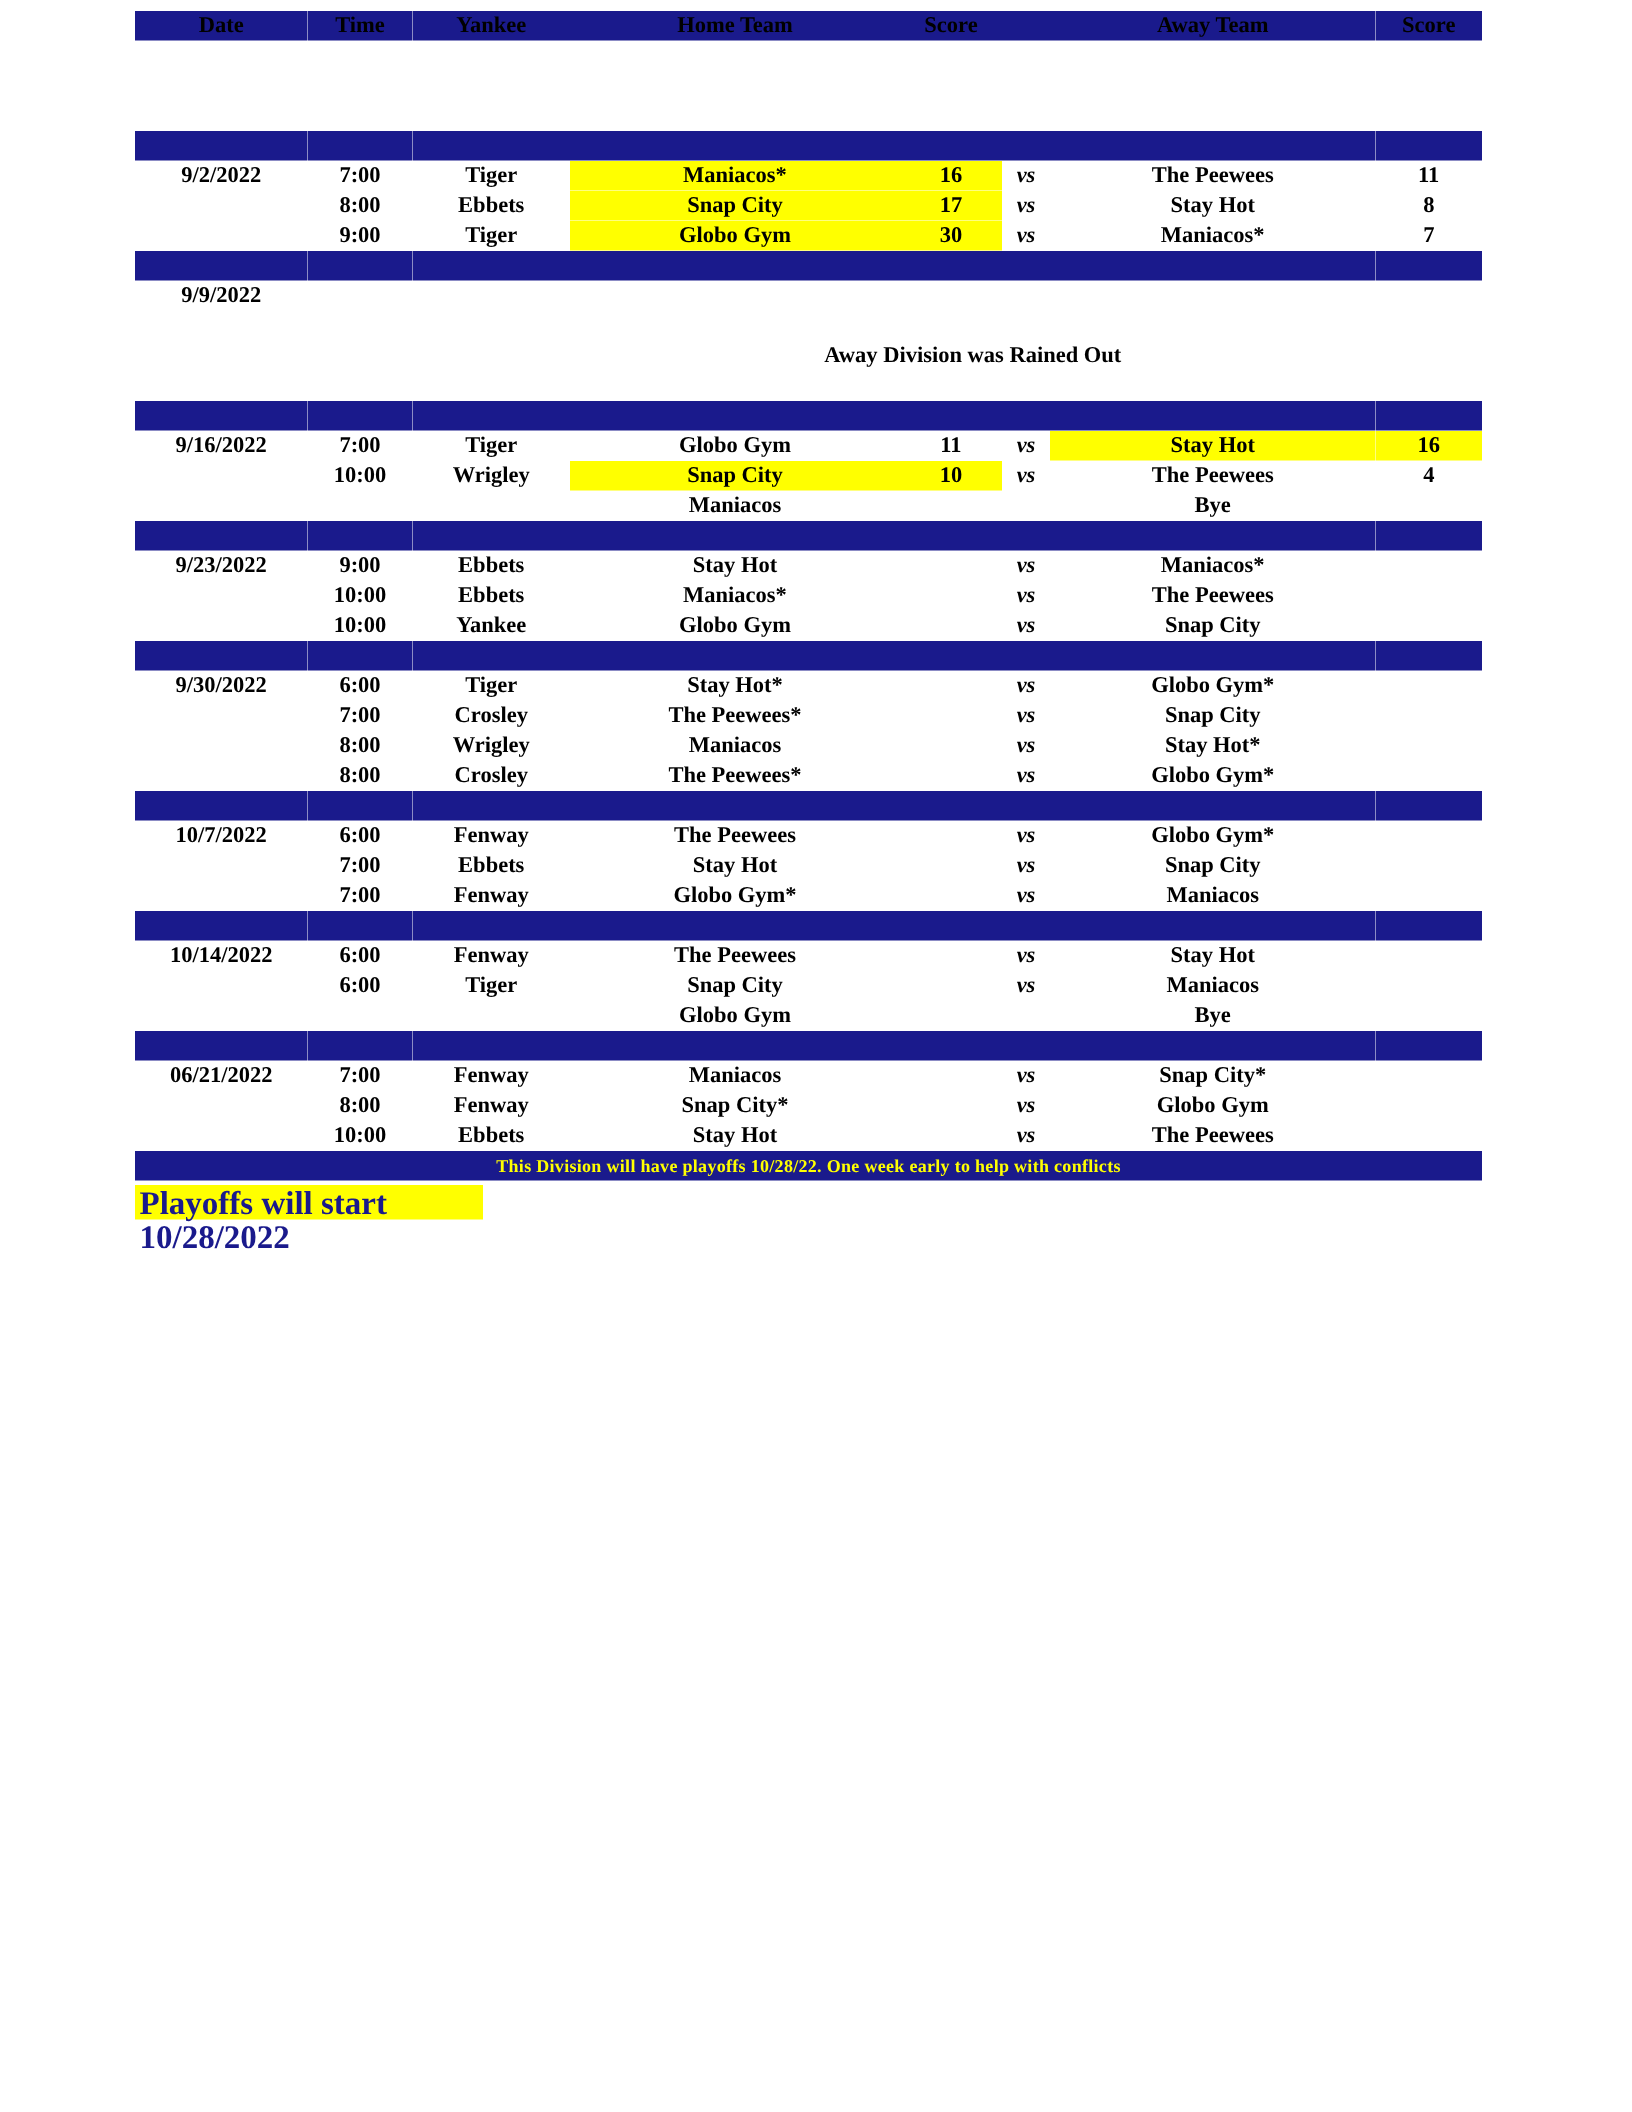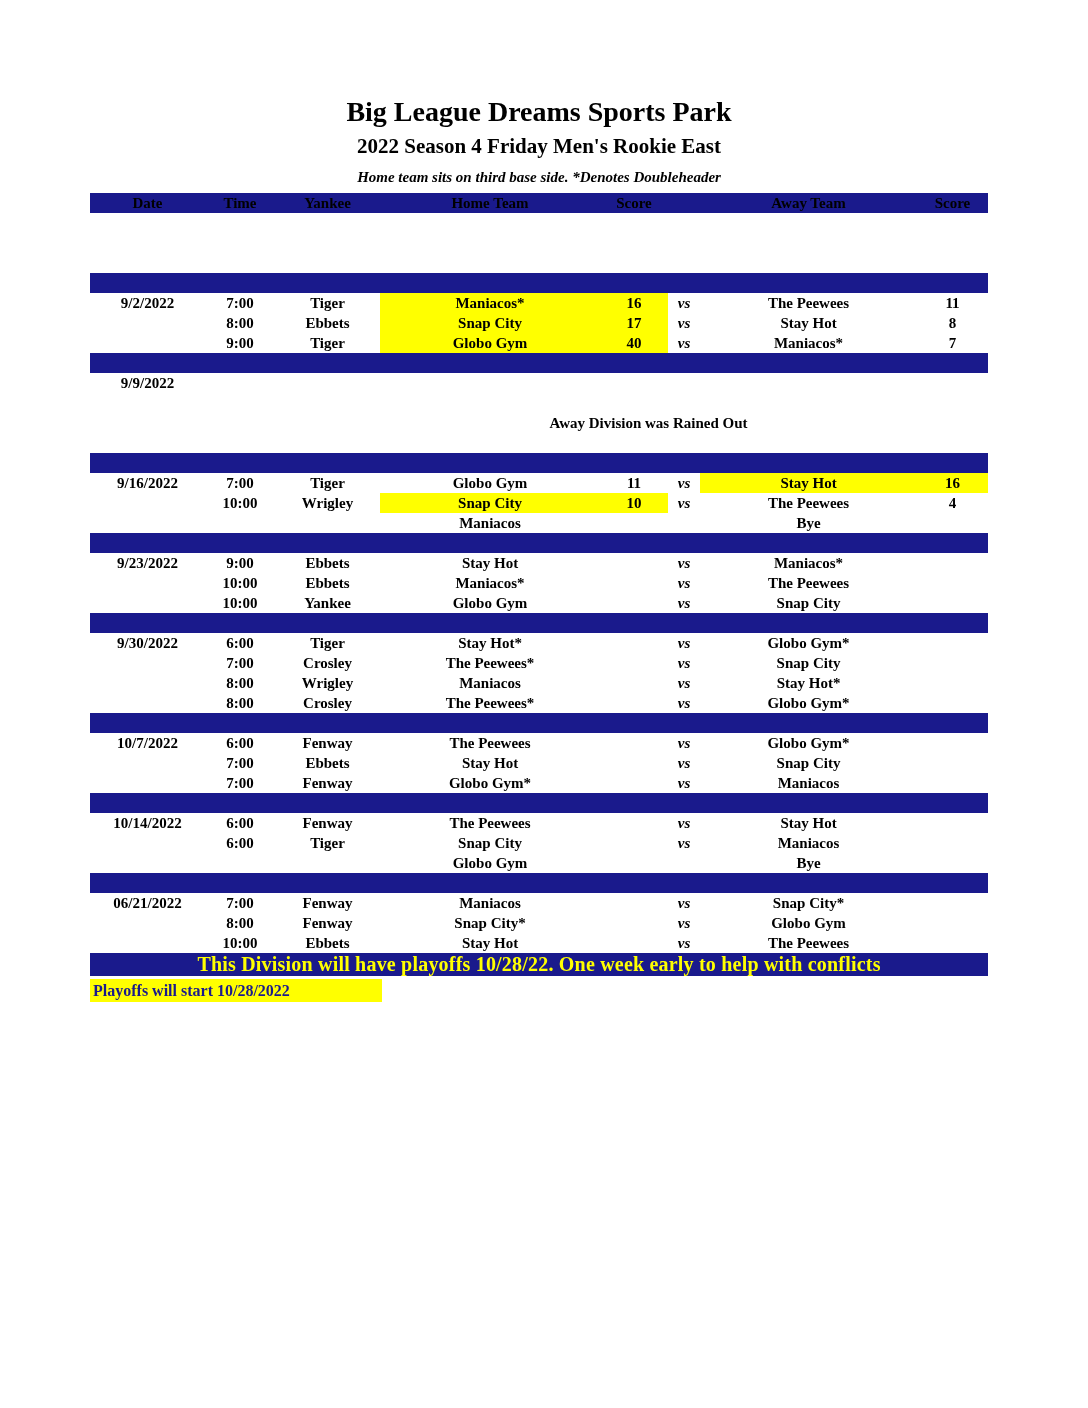--- a/index.html
+++ b/index.html
@@ -12,32 +12,27 @@
   .doc-note { font-size:15px; font-weight:bold; font-style:italic; margin:10px 0 0 0; color:#000; }
   table.sched { border-collapse:collapse; table-layout:fixed; width:898px; margin:7px 0 0 90px; border:2px solid var(--grid); }
   table.sched td { border:1px solid var(--grid); height:20px; padding:0 2px; font-size:15px; font-weight:bold; color:#000; text-align:center; vertical-align:middle; white-space:nowrap; overflow:hidden; }
   td.hdr { background:var(--navy); color:#ffffff; font-size:15px; }
   td.sep { background:var(--navy); }
   td.hl { background:var(--yellow); }
   td.navytext { color:var(--navy); }
   td.vs { font-style:italic; font-size:14px; }
   td.novs { border-top:none; border-bottom:none; }
   td.rainmsg { font-size:16px; }
-  tr.noterow td { background:var(--navy); color:var(--yellow); font-size:20px; letter-spacing:0.2px; }
-  .playoffs-band { margin:3px 0 16px 90px; width:292px; height:23px; line-height:23px; background:var(--yellow); color:var(--navy); font-weight:bold; font-size:16px; padding-left:3px; }
+  tr.noterow td { background:var(--navy); color:var(--yellow); font-size:12px; letter-spacing:0.2px; }
+  .playoffs-band { margin:3px 0 16px 90px; width:232px; height:23px; line-height:23px; background:var(--yellow); color:var(--navy); font-weight:bold; font-size:22px; padding-left:3px; }
 </style>
 </head>
 <body>
 
 <div class="sheet">
-  <div class="titleblock">
-    <div class="doc-title">Big League Dreams Sports Park</div>
-    <div class="doc-subtitle">2022 Season 4 Friday Men's Rookie East</div>
-    <div class="doc-note">Home team sits on third base side.  *Denotes Doubleheader</div>
-  </div>
 
   <table class="sched">
     <colgroup id="cols">
         <col style="width: 115px;">
         <col style="width: 70px;">
         <col style="width: 105px;">
         <col style="width: 220px;">
         <col style="width: 68px;">
         <col style="width: 32px;">
         <col style="width: 217px;">
@@ -112,21 +107,21 @@
           <td class="hl navytext">17</td>
           <td class="vs">vs</td>
           <td>Stay Hot</td>
           <td>8</td>
         </tr>
         <tr>
           <td></td>
           <td>9:00</td>
           <td>Tiger</td>
           <td class="hl">Globo Gym</td>
-          <td class="hl navytext">40</td>
+          <td class="hl navytext">30</td>
           <td class="vs">vs</td>
           <td>Maniacos*</td>
           <td>7</td>
         </tr>
         <tr>
           <td class="sep"></td>
           <td class="sep"></td>
           <td class="sep"></td>
           <td class="sep"></td>
           <td class="sep"></td>

